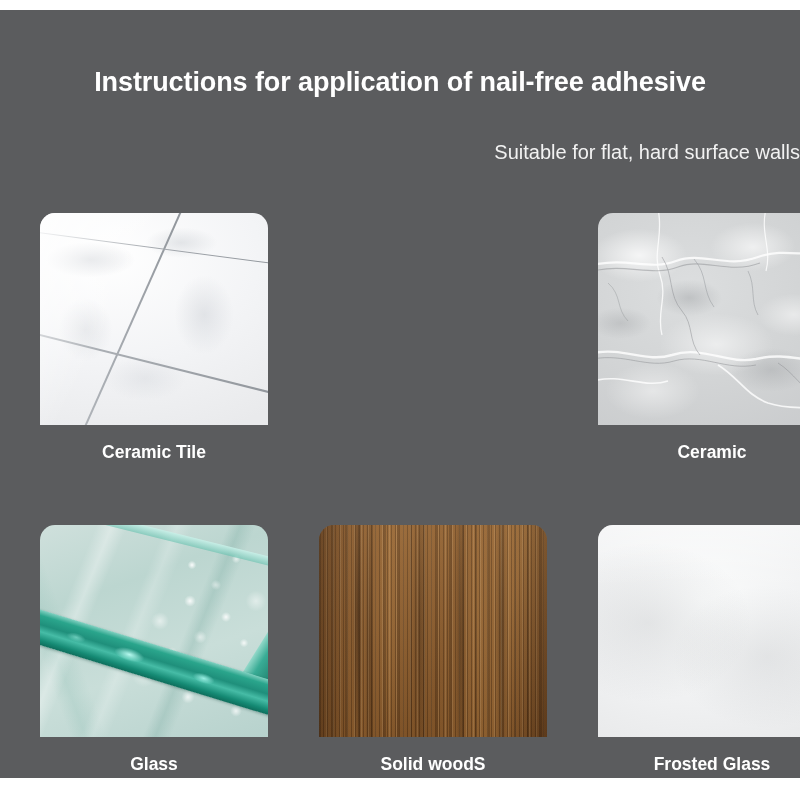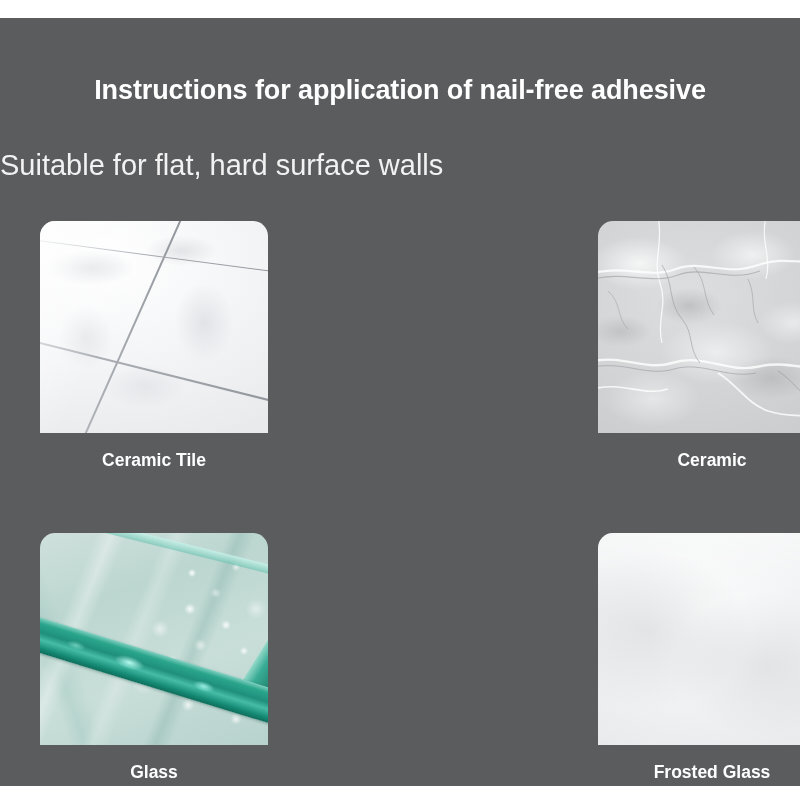--- a/index.html
+++ b/index.html
@@ -13,21 +13,21 @@
     height: 800px;
     overflow: hidden;
     font-family: "Liberation Sans", sans-serif;
     -webkit-font-smoothing: antialiased;
   }
 
   
   .panel {
     position: absolute;
     left: 0;
-    top: 18px;
+    top: 10px;
     width: 800px;
     height: 768px;
     background: #5b5c5e;
     overflow: hidden;
   }
 
   
   .title {
     position: absolute;
     left: 0;
@@ -38,23 +38,23 @@
     font-size: 27px;
     font-weight: bold;
     letter-spacing: -0.1px;
     white-space: nowrap;
   }
   .subtitle {
     position: absolute;
     left: 0;
     top: 131px;
     width: 800px;
-    text-align: left;
+    text-align: right;
     color: #f2f2f2;
-    font-size: 29px;
+    font-size: 20px;
     font-weight: normal;
     white-space: nowrap;
   }
 
   
   .grid {
     position: absolute;
     left: 40px;
     top: 203px;
     width: 718px;
@@ -367,20 +367,28 @@
           <div class="lay glass-bokeh"></div>
           <div class="lay glass-streaks"></div>
           <div class="glass-topedge"></div>
           <div class="glass-edge2"></div>
           <div class="glass-edge"></div>
           <div class="glass-edge-lights"></div>
         </div>
         <div class="caption">Glass</div>
       </div>
 
+      <div class="cell">
+        <div class="swatch sw-wood">
+          <div class="lay wood-rings"></div>
+          <div class="lay wood-grain"></div>
+          <div class="lay wood-shade"></div>
+        </div>
+        <div class="caption">Solid woodS</div>
+      </div>
 
       <div class="cell">
         <div class="swatch sw-frosted">
           <div class="lay frost-speckle"></div>
           <div class="lay frost-speckle2"></div>
           <div class="lay frost-shade"></div>
         </div>
         <div class="caption">Frosted Glass</div>
       </div>
 

